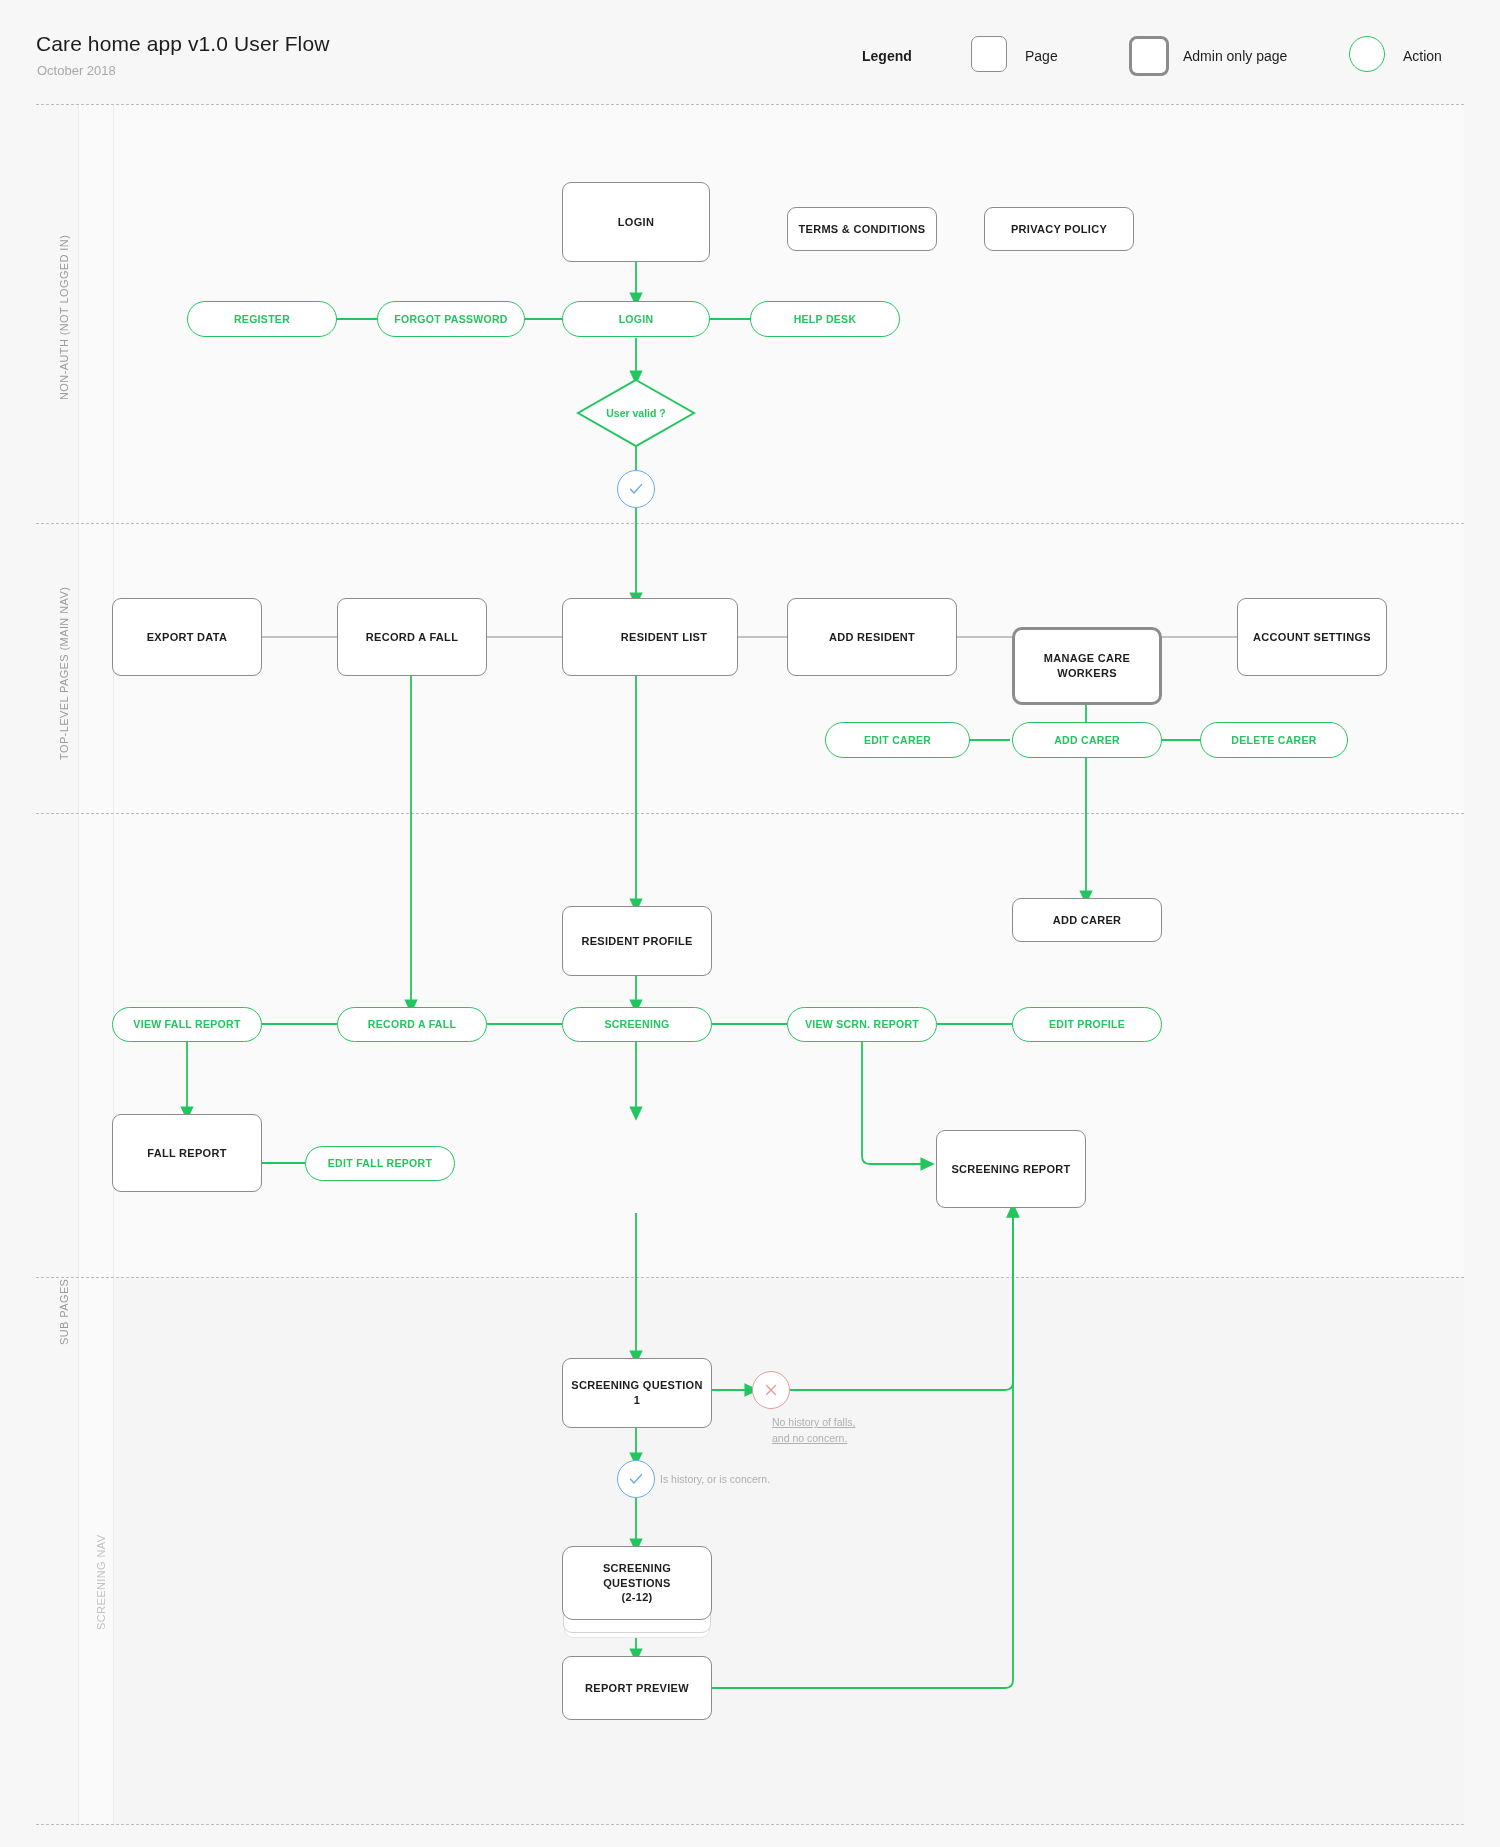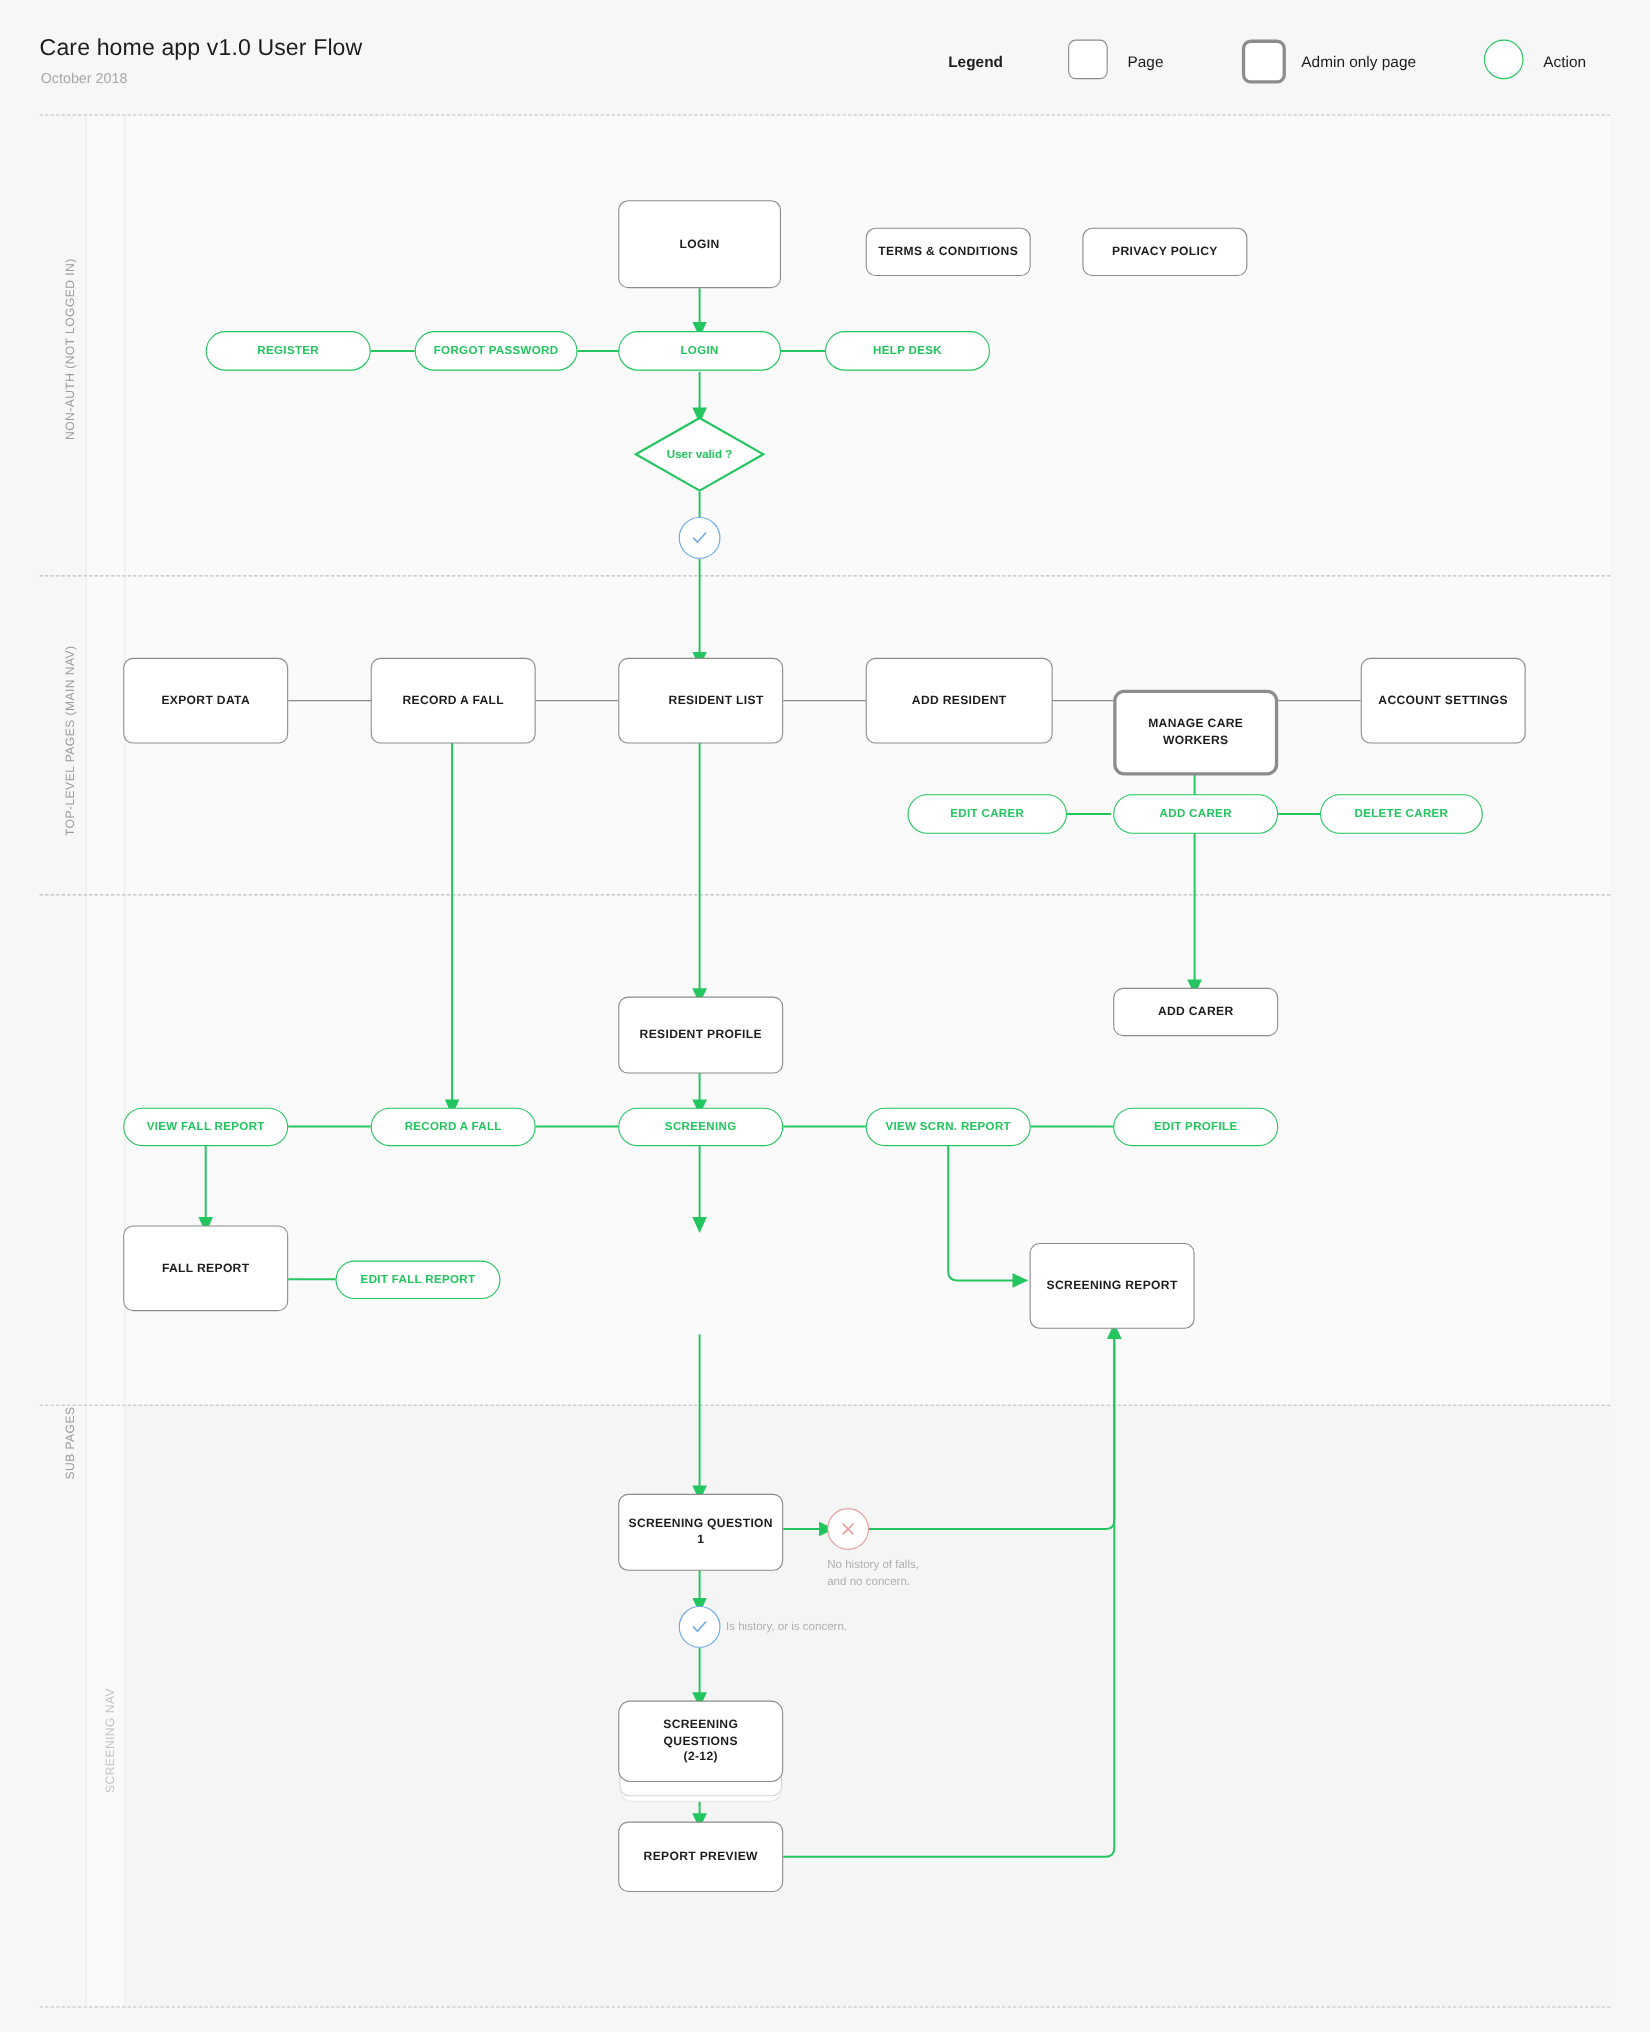--- a/index.html
+++ b/index.html
@@ -355,21 +355,21 @@
       <path d="M3.5,9.2 L7,13 L14.5,4.6" fill="none" stroke="#6aa9e8" stroke-width="1.4" stroke-linecap="round" stroke-linejoin="round"></path>
     </svg>
   </div>
 
   <div class="node page" style="left:112px; top:598px; width:150px; height:78px;">
     <span class="lbl">EXPORT DATA</span>
   </div>
   <div class="node page" style="left:337px; top:598px; width:150px; height:78px;">
     <span class="lbl">RECORD A FALL</span>
   </div>
-  <div class="node page" style="left:562px; top:598px; width:150px; height:78px;padding-left:28px;">
+  <div class="node page" style="left:562px; top:598px; width:176px; height:78px;padding-left:28px;">
     <span class="lbl">RESIDENT LIST</span>
   </div>
   <div class="node page" style="left:787px; top:598px; width:170px; height:78px;">
     <span class="lbl">ADD RESIDENT</span>
   </div>
   <div class="node admin" style="left:1012px; top:598px; width:150px; height:78px;">
     <span class="lbl">MANAGE CARE WORKERS</span>
   </div>
   <div class="node page" style="left:1237px; top:598px; width:150px; height:78px;">
     <span class="lbl">ACCOUNT SETTINGS</span>
@@ -420,21 +420,21 @@
 
   <div class="node page" style="left:562px; top:1358px; width:150px; height:70px;">
     <span class="lbl">SCREENING QUESTION 1</span>
   </div>
 
   <div class="gate no" style="left:752px; top:1371px;">
     <svg width="16" height="16" viewBox="0 0 16 16">
       <path d="M3.6,3.6 L12.4,12.4 M12.4,3.6 L3.6,12.4" fill="none" stroke="#e79a9a" stroke-width="1.4" stroke-linecap="round"></path>
     </svg>
   </div>
-  <div class="annot" style="left:752px; top:1415px;">No history of falls,
+  <div class="annot" style="left:772px; top:1415px;text-decoration:underline;">No history of falls,
 and no concern.</div>
 
   <div class="gate yes" style="left:617px; top:1460px;">
     <svg width="18" height="18" viewBox="0 0 18 18">
       <path d="M3.5,9.2 L7,13 L14.5,4.6" fill="none" stroke="#6aa9e8" stroke-width="1.4" stroke-linecap="round" stroke-linejoin="round"></path>
     </svg>
   </div>
   <div class="annot" style="left:660px; top:1472px;">Is history, or is concern.</div>
 
   <div class="stack-shadow s2" style="left:564px; top:1554px; width:146px; height:84px;"></div>

